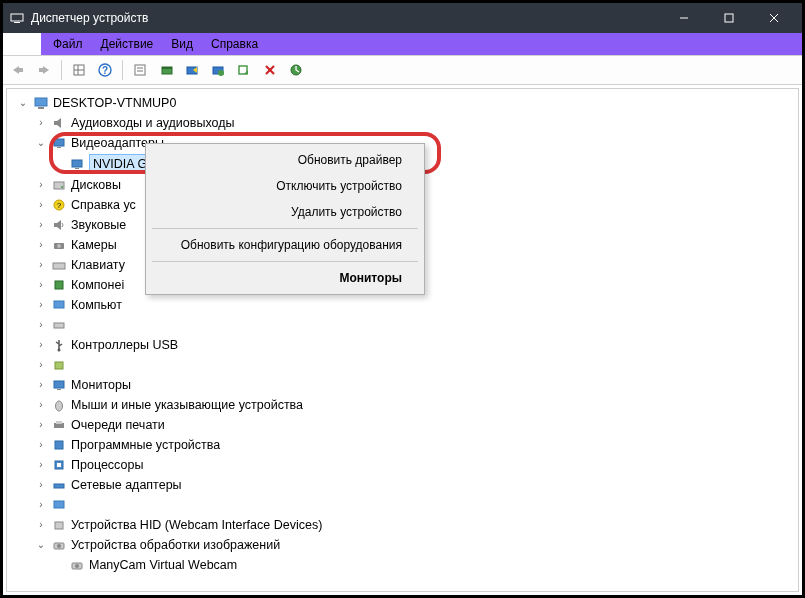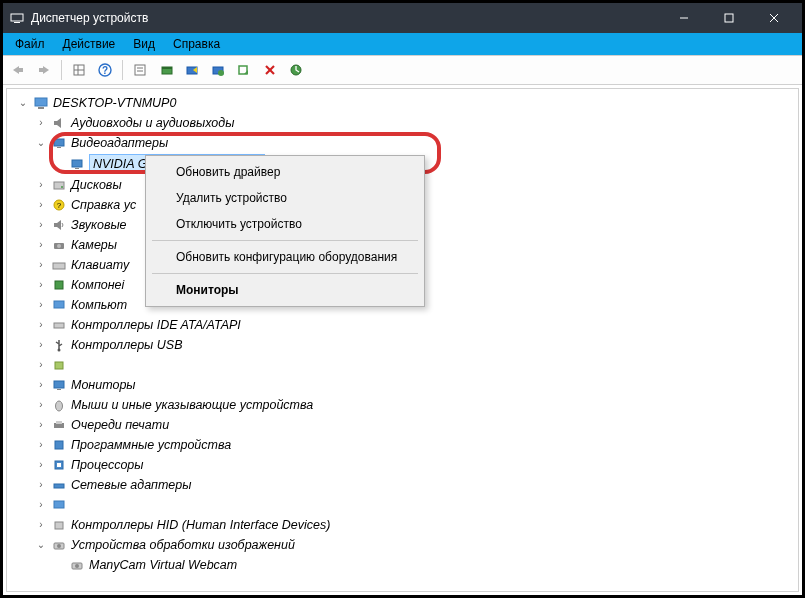--- a/index.html
+++ b/index.html
@@ -2,31 +2,31 @@
 <html><head>
 <meta charset="utf-8">
 <style>
 * { box-sizing: border-box; margin: 0; padding: 0; font-family: "Segoe UI", Tahoma, sans-serif; }
 body { background: #fff; width: 805px; height: 598px; overflow: hidden; border: 3px solid #000; }
 .titlebar { background: #2f3640; color: #fff; height: 30px; display: flex; align-items: center; padding: 12px 6px; font-size: 12px; justify-content: flex-end; }
 .titlebar .app-icon { width: 16px; height: 16px; margin-right: 6px; display: inline-flex; align-items: center; justify-content: center; }
 .titlebar .title { flex: 1; }
 .winbtns { display: flex; gap: 0; }
 .winbtns .btn { width: 45px; height: 30px; display: flex; align-items: center; justify-content: center; color: #fff; font-size: 13px; }
-.menubar { height: 22px; display: flex; align-items: center; padding: 0 4px; font-size: 12px; gap: 2px; background: #0ea5e9; }
+.menubar { height: 22px; display: flex; align-items: center; padding: 0 4px; font-size: 12px; gap: 2px; background: #8b5cf6; margin-left: 38px; }
 .menubar span { padding: 2px 8px; cursor: default; }
 .toolbar { height: 30px; border-top: 1px solid #d0d0d0; border-bottom: 1px solid #d0d0d0; display: flex; align-items: center; padding: 0 4px; gap: 4px; background: #fdfdfd; }
 .toolbar .tbtn { width: 22px; height: 22px; border: 1px solid transparent; display: flex; align-items: center; justify-content: center; font-size: 14px; color: #555; }
 .toolbar .sep { width: 1px; height: 20px; background: #d0d0d0; margin: 0 2px; }
 .treeview { padding: 4px 0 10px 10px; font-size: 12.5px; line-height: 18px; overflow: auto; height: calc(598px - 30px - 22px - 30px - 6px - 6px); border: 1px solid #d0d0d0; margin: 3px; position: relative; }
 .node { display: flex; align-items: center; gap: 4px; white-space: nowrap; padding: 1px 0; }
 .children { margin-left: 18px; }
 .toggle { width: 12px; display: inline-block; text-align: center; color: #666; font-size: 10px; cursor: default; }
 .icon { width: 16px; height: 16px; display: inline-flex; align-items: center; justify-content: center; font-size: 12px; }
-.label { cursor: default; font-style: italic; }
+.label { cursor: default; }
 .selected { background: #cde8ff; border: 1px solid #7abaff; padding: 0 3px; }
 .highlight { position: absolute; border: 4px solid #d93333; border-radius: 16px; pointer-events: none; }
 .context-menu { position: absolute; background: #f0f0f0; border: 1px solid #b0b0b0; box-shadow: 3px 3px 6px rgba(0,0,0,0.2); padding: 3px 2px; z-index: 10; min-width: 280px; font-size: 12px; }
 .context-menu .item { padding: 4px 20px 4px 28px; cursor: default; }
 .context-menu .msep { height: 1px; background: #c8c8c8; margin: 3px 4px; }
 .context-menu .bold { font-weight: 600; }
 svg { display: block; }
 </style>
 </head>
 <body>
@@ -250,21 +250,20 @@
         </span>
         <span class="label">Компьют</span>
       </div>
     <div class="node">
         <span class="toggle">›</span>
         <span class="icon">
           <svg width="14" height="14">
             <rect x="2" y="5" width="10" height="5" fill="#ccc" stroke="#888"></rect>
           </svg>
         </span>
-        <span class="label">Контроллеры IDE ATA/ATAPI</span>
       </div>
     <div class="node">
         <span class="toggle">›</span>
         <span class="icon">
           <svg width="14" height="14">
             <path d="M7 2 L7 12 M7 6 L4 4 M7 8 L10 6" stroke="#555" fill="none" stroke-width="1.5"></path>
             <circle cx="7" cy="12" r="1.5" fill="#555"></circle>
           </svg>
         </span>
         <span class="label">Контроллеры USB</span>
@@ -342,21 +341,21 @@
           </svg>
         </span>
       </div>
     <div class="node">
         <span class="toggle">›</span>
         <span class="icon">
           <svg width="14" height="14">
             <rect x="3" y="4" width="8" height="7" fill="#ccc" stroke="#888"></rect>
           </svg>
         </span>
-        <span class="label">Контроллеры HID (Human Interface Devices)</span>
+        <span class="label">Устройства HID (Webcam Interface Devices)</span>
       </div>
 
     <div class="node">
       <span class="toggle">⌄</span>
       <span class="icon">
           <svg width="14" height="14">
             <rect x="2" y="5" width="10" height="6" fill="#ccc" stroke="#888" rx="1"></rect>
             <circle cx="7" cy="8" r="2" fill="#888"></circle>
           </svg>
         </span>
@@ -372,22 +371,22 @@
             </svg>
           </span>
         <span class="label">ManyCam Virtual Webcam</span>
       </div>
     </div>
 
   </div>
 
   <div class="highlight" style="left:42px; top:43px; width:392px; height:42px;"></div>
 
-  <div class="context-menu" style="left:138px; top:66px;">
+  <div class="context-menu" style="left:138px; top:54px;text-align:right;">
     <div class="item">Обновить драйвер</div>
+    <div class="item">Отключить устройство</div>
     <div class="item">Удалить устройство</div>
-    <div class="item">Отключить устройство</div>
     <div class="msep"></div>
     <div class="item">Обновить конфигурацию оборудования</div>
     <div class="msep"></div>
     <div class="item bold">Мониторы</div>
   </div>
 </div>
 
 </body></html>

